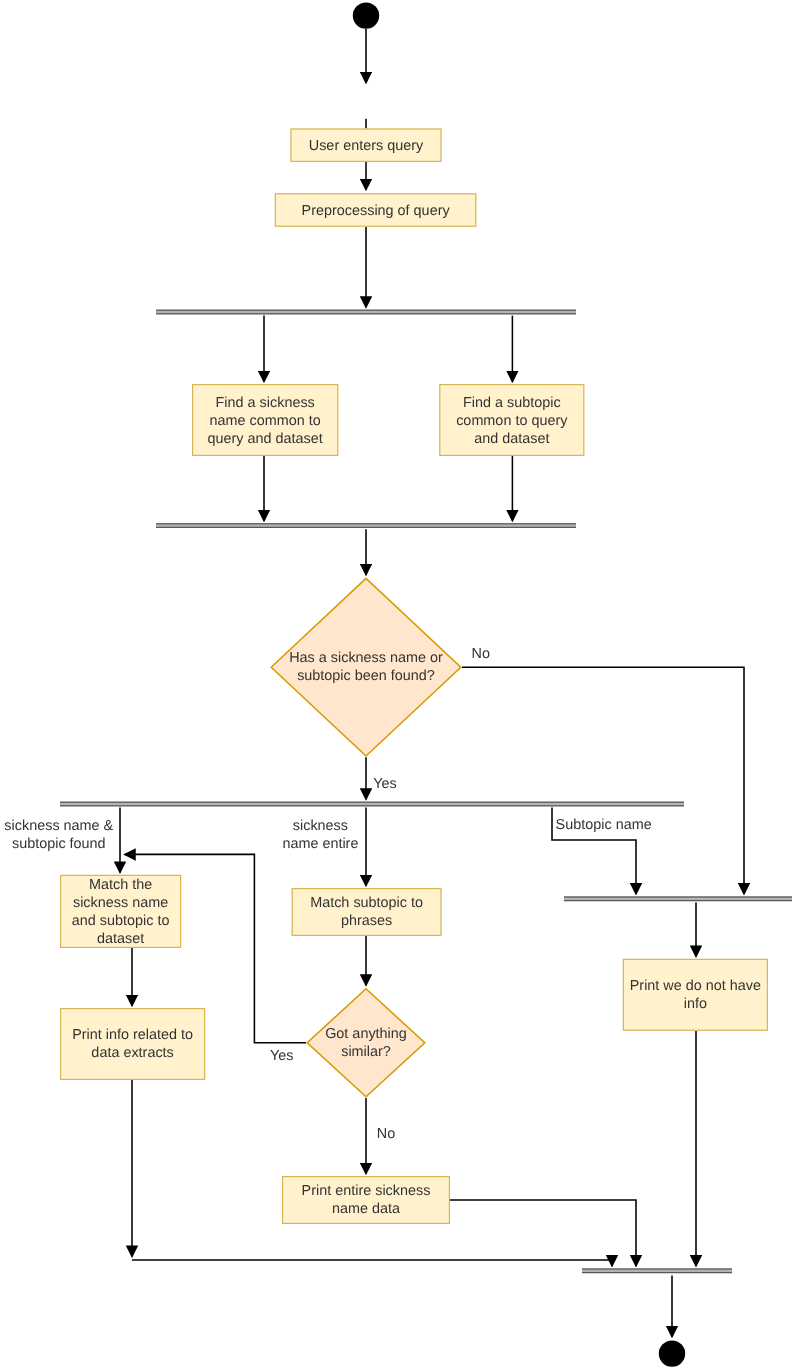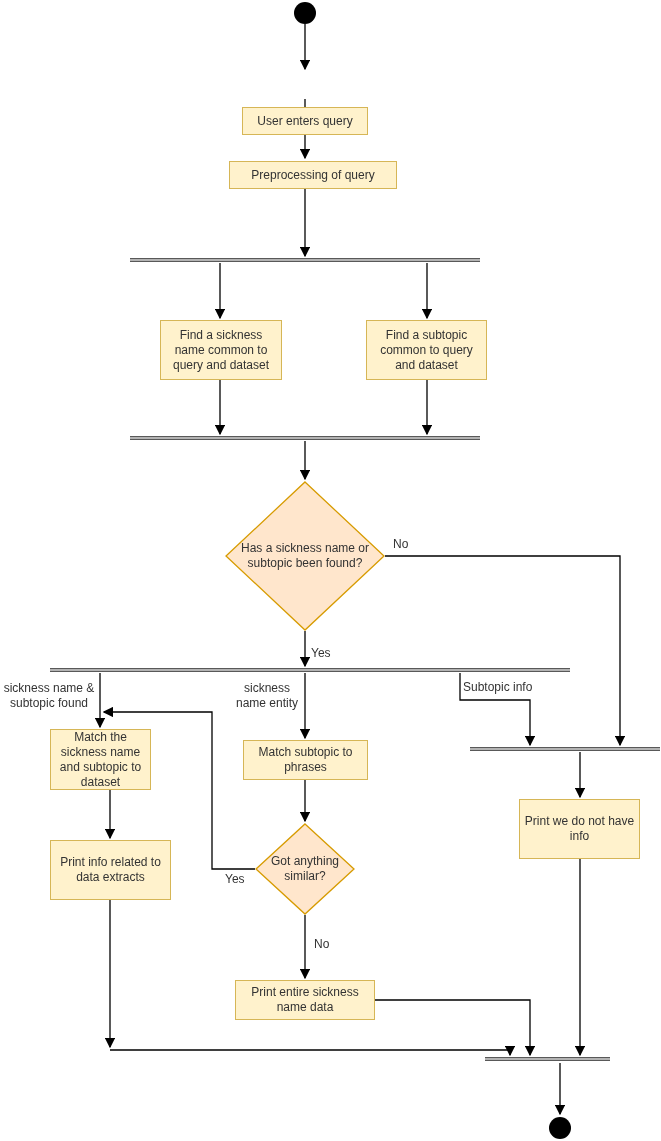--- a/index.html
+++ b/index.html
@@ -123,18 +123,18 @@
   <div class="bar" style="left:130px; top:436px; width:350px;"></div>
   <div class="bar" style="left:50px; top:668px; width:520px;"></div>
   <div class="bar" style="left:470px; top:747px; width:190px;"></div>
   <div class="bar" style="left:485px; top:1057px; width:125px;"></div>
 
   <div class="elabel" style="left:393px; top:537px;">No</div>
   <div class="elabel" style="left:311px; top:646px;">Yes</div>
   <div class="elabel center" style="left:0px; top:681px; width:98px;">sickness name &amp;
 subtopic found</div>
   <div class="elabel center" style="left:230px; top:681px; width:74px;">sickness
-name entity</div>
-  <div class="elabel" style="left:463px; top:680px;">Subtopic info</div>
+name entire</div>
+  <div class="elabel" style="left:463px; top:680px;">Subtopic name</div>
   <div class="elabel" style="left:225px; top:872px;">Yes</div>
   <div class="elabel" style="left:314px; top:937px;">No</div>
 
 </div>
 
 </body></html>

